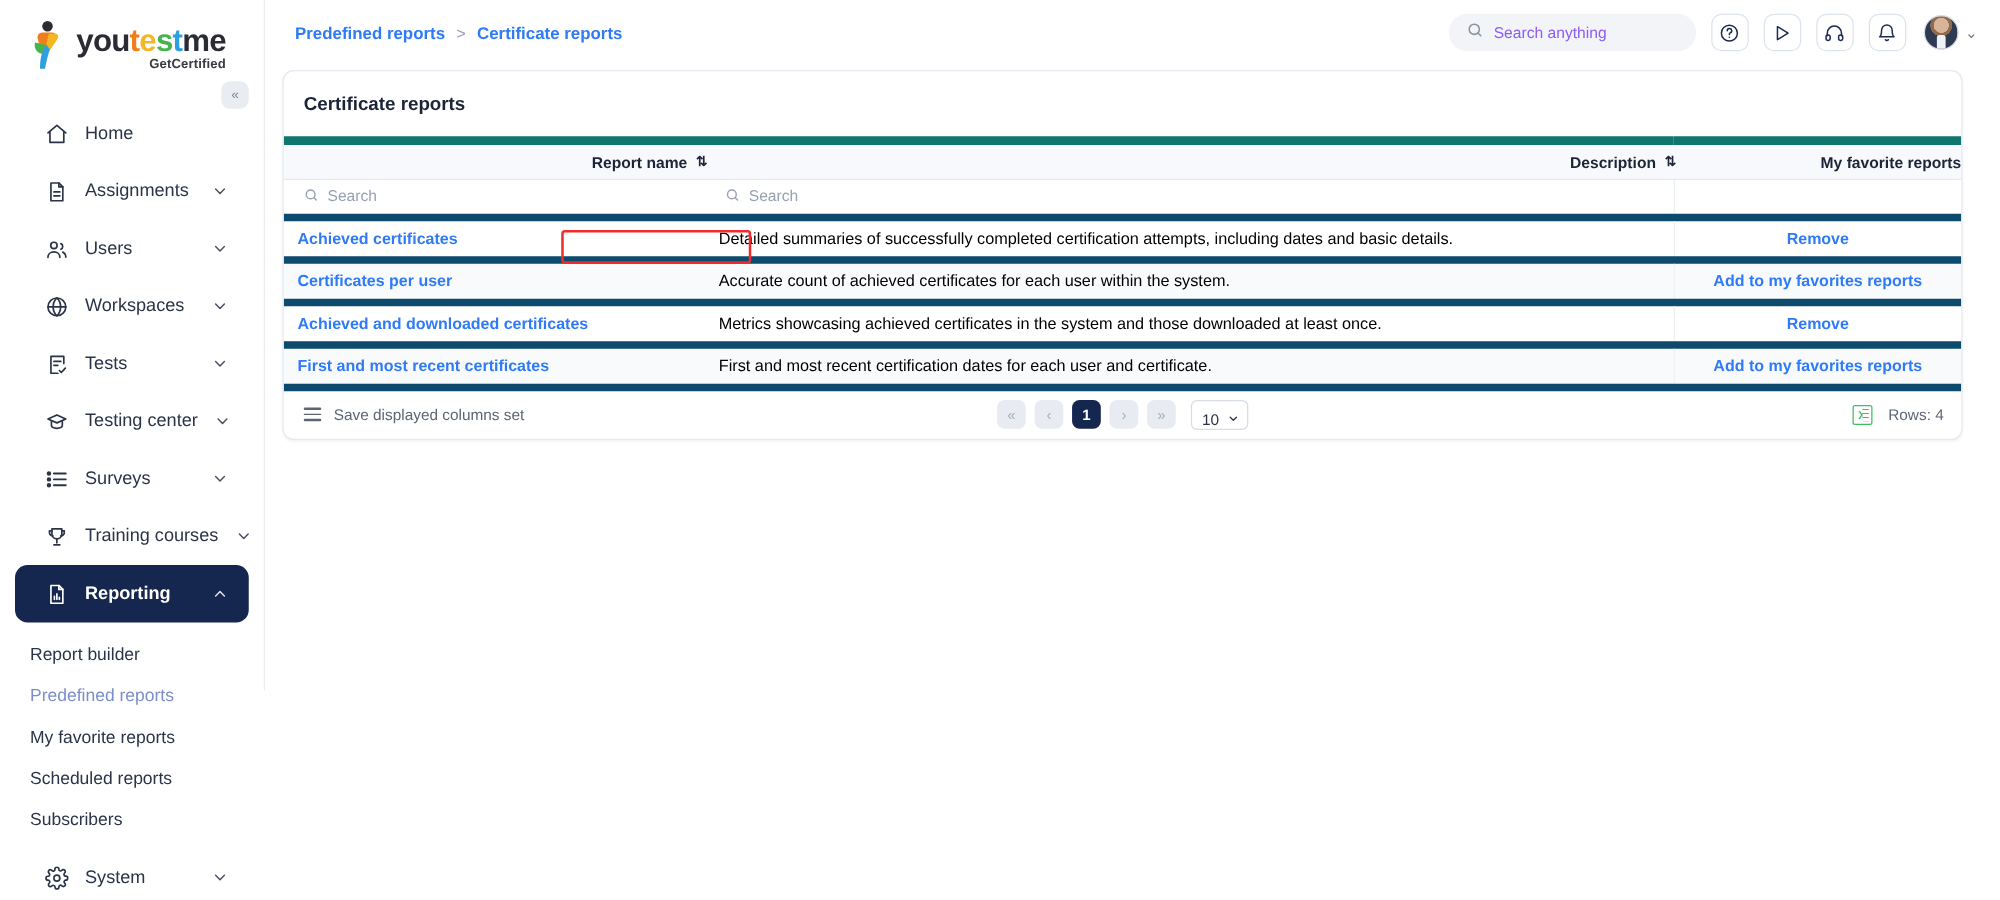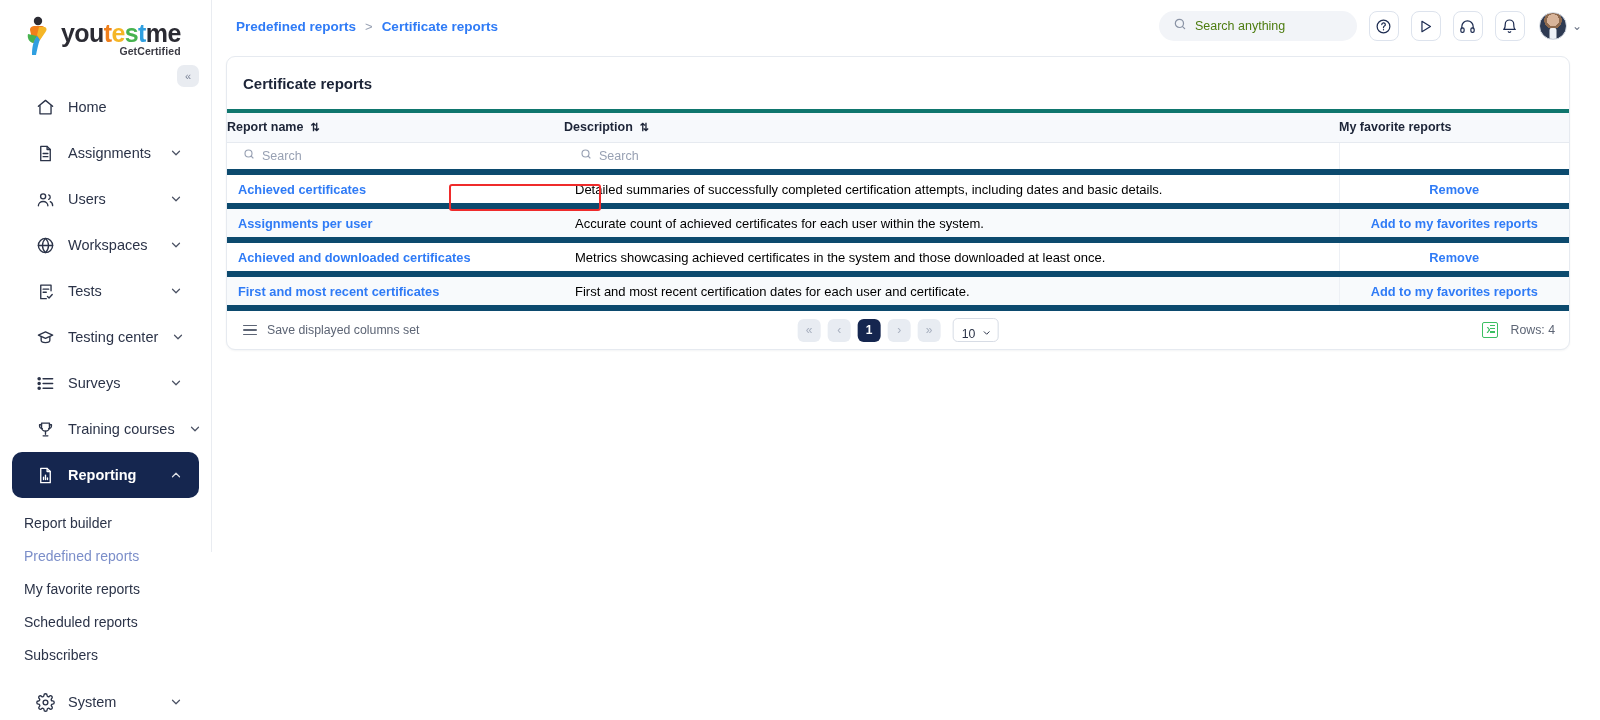--- a/index.html
+++ b/index.html
@@ -74,21 +74,21 @@
     font-size: 13.5px; font-weight: 700;
   }
   .crumbs a { color: #2f7bf6; text-decoration: none; cursor: pointer; }
   .crumbs .sep { color: #98a1b3; font-weight: 400; font-size: 13px; }
   .topbar-spacer { flex: 1 1 auto; }
 
   .search-box {
     width: 198px; height: 30px; background: #f2f4f8; border-radius: 16px;
     display: flex; align-items: center; gap: 8px; padding: 0 14px;
   }
-  .search-box .ph { color: #4d7c0f; font-size: 12.5px; }
+  .search-box .ph { color: #8b5cf6; font-size: 12.5px; }
 
   .icon-btn {
     width: 30px; height: 30px; border: 1px solid #dde3ed; border-radius: 8px;
     background: #fff; display: flex; align-items: center; justify-content: center;
     cursor: pointer;
   }
   .avatar-wrap { display: flex; align-items: center; gap: 5px; margin-left: 2px; cursor: pointer; }
   .avatar {
     width: 28px; height: 28px; border-radius: 50%;
     background: radial-gradient(circle at 50% 28%, #d8b49a 0 26%, #8f6a4e 27% 38%, #2e3a52 39% 100%);
@@ -105,22 +105,22 @@
     background: #ffffff; border: 1px solid #e6eaf0; border-radius: 9px;
     box-shadow: 0 1px 2px rgba(22,34,66,.05);
     overflow: hidden;
   }
   .card-title {
     font-size: 15px; font-weight: 700; color: #1c2437;
     padding: 18px 0 17px 16px;
   }
   table { width: 100%; border-collapse: collapse; table-layout: fixed; }
   th {
-    background: #f7f9fc; border-top: 4px solid #0f766e; border-bottom: 1px solid #e6eaf0;
-    font-size: 12.5px; font-weight: 700; color: #1c2437; height: 31px; text-align: left;
+    background: #f7f9fc; border-top: 7px solid #0f766e; border-bottom: 1px solid #e6eaf0;
+    font-size: 12.5px; font-weight: 700; color: #1c2437; height: 31px; text-align: right;
   }
   th .hcell { display: inline-flex; align-items: center; gap: 7px; }
   .sort-ic { color: #1c2437; font-size: 11px; letter-spacing: -2px; }
   td { border-bottom: 6px solid #0c4a6e; height: 34px; font-size: 13px; vertical-align: middle; }
   .col-name { width: 337px; }
   .col-desc { width: 775px; }
   .col-fav  { width: 230px; }
   .search-row td { height: 30px; background: #fff; }
   .cell-search { display: flex; align-items: center; gap: 7px; padding-left: 16px; color: #98a1b3; font-size: 12.5px; cursor: text; }
   tr.alt td { background: #f8fafc; }
@@ -434,21 +434,21 @@
 
           <tr>
             <td><span class="rep-link">Achieved certificates</span></td>
             <td><span class="desc">Detailed summaries of successfully completed certification attempts, including dates and basic details.</span></td>
             <td class="bordered-left">
                 <span class="fav-link">Remove</span>
               </td>
           </tr>
 
           <tr class="alt">
-            <td><span class="rep-link">Assignments per user</span></td>
+            <td><span class="rep-link">Certificates per user</span></td>
             <td><span class="desc">Accurate count of achieved certificates for each user within the system.</span></td>
             <td class="bordered-left">
                 <span class="fav-link">Add to my favorites reports</span>
               </td>
           </tr>
 
           <tr>
             <td><span class="rep-link">Achieved and downloaded certificates</span></td>
             <td><span class="desc">Metrics showcasing achieved certificates in the system and those downloaded at least once.</span></td>
             <td class="bordered-left">

